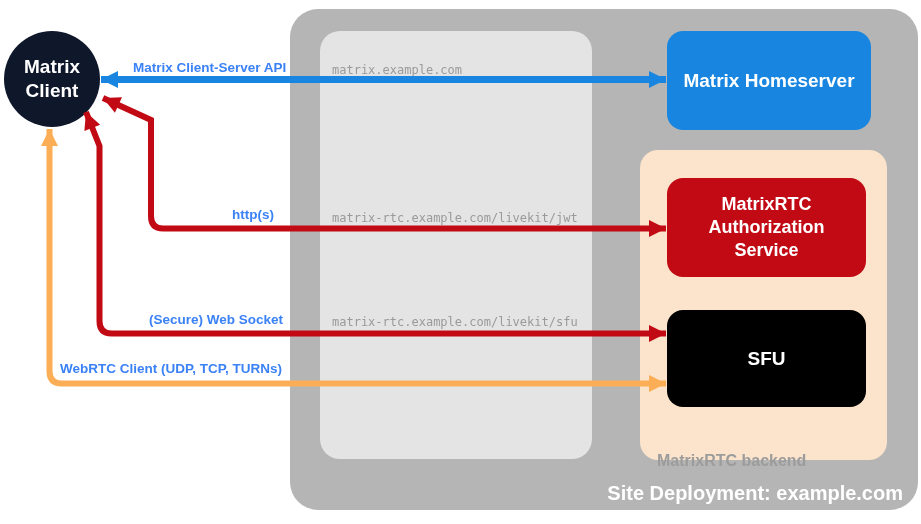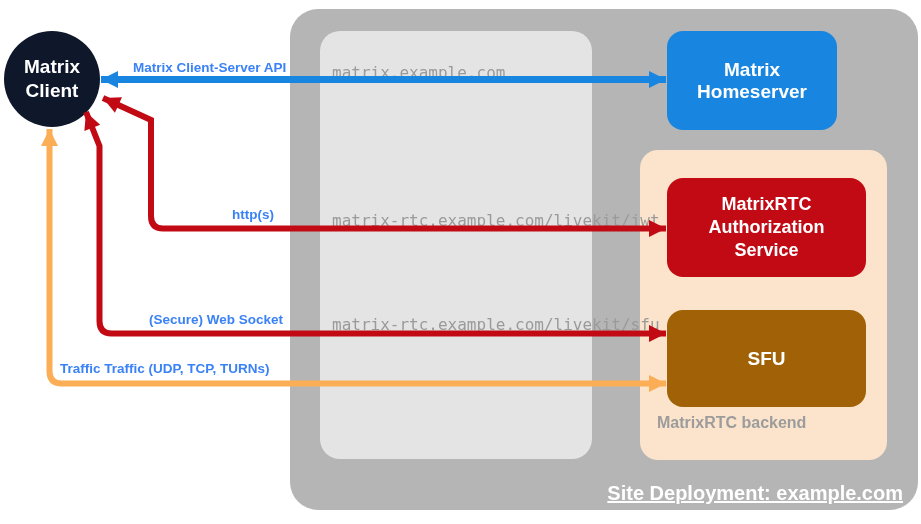--- a/index.html
+++ b/index.html
@@ -22,21 +22,20 @@
     background: #b5b5b5;
     border-radius: 28px;
   }
   .site-label {
     position: absolute;
     right: 18px; top: 482px;
     color: #ffffff;
     font-size: 20px;
     font-weight: bold;
     white-space: nowrap;
-    text-decoration: underline;
   }
   .routing-box {
     position: absolute;
     left: 320px; top: 31px;
     width: 272px; height: 428px;
     background: #e4e4e4;
     border-radius: 20px;
   }
   .routing-label {
     position: absolute;
@@ -48,21 +47,21 @@
   }
   .backend-container {
     position: absolute;
     left: 640px; top: 150px;
     width: 247px; height: 310px;
     background: #fbe4cb;
     border-radius: 18px;
   }
   .backend-label {
     position: absolute;
-    left: 657px; top: 414px;
+    left: 657px; top: 452px;
     color: #9c9c9c;
     font-size: 16px;
     font-weight: bold;
     white-space: nowrap;
   }
 
   
   .node {
     position: absolute;
     display: flex;
@@ -77,57 +76,57 @@
     left: 4px; top: 31px;
     width: 96px; height: 96px;
     border-radius: 50%;
     background: #0f172a;
     font-size: 19px;
     line-height: 24px;
     padding: 0 10px;
   }
   .node-homeserver {
     left: 667px; top: 31px;
-    width: 170px; height: 99px;
+    width: 204px; height: 99px;
     background: #1886e0;
     font-size: 19px;
   }
   .node-auth {
     left: 667px; top: 178px;
     width: 199px; height: 99px;
     background: #c20a14;
     font-size: 18px;
     line-height: 23px;
     padding: 0 34px;
   }
   .node-sfu {
     left: 667px; top: 310px;
     width: 199px; height: 97px;
-    background: #a16207;
+    background: #000000;
     font-size: 19px;
   }
 
   
   .edge-label {
     position: absolute;
     color: #3b82f6;
     font-size: 13.5px;
     font-weight: bold;
     white-space: nowrap;
   }
   .lbl-csapi   { left: 133px; top: 60px; }
   .lbl-http    { left: 232px; top: 207px; }
   .lbl-ws      { left: 149px; top: 312px; }
   .lbl-webrtc  { left: 60px;  top: 361px; }
 
   .endpoint-label {
     position: absolute;
     color: #9a9a9a;
     font-family: "DejaVu Sans Mono", "Liberation Mono", monospace;
-    font-size: 16px;
+    font-size: 12px;
     white-space: nowrap;
   }
   .ep-homeserver { left: 332px; top: 63px; }
   .ep-jwt        { left: 332px; top: 211px; }
   .ep-sfu        { left: 332px; top: 315px; }
 
   
   .arrows {
     position: absolute;
     left: 0; top: 0;
@@ -162,21 +161,21 @@
   <div class="endpoint-label ep-homeserver">matrix.example.com</div>
   <div class="endpoint-label ep-jwt">matrix-rtc.example.com/livekit/jwt</div>
   <div class="endpoint-label ep-sfu">matrix-rtc.example.com/livekit/sfu</div>
 
   <div class="backend-label">MatrixRTC backend</div>
   <div class="site-label">Site Deployment: example.com</div>
 
   <div class="edge-label lbl-csapi">Matrix Client-Server API</div>
   <div class="edge-label lbl-http">http(s)</div>
   <div class="edge-label lbl-ws">(Secure) Web Socket</div>
-  <div class="edge-label lbl-webrtc">Traffic Traffic (UDP, TCP, TURNs)</div>
+  <div class="edge-label lbl-webrtc">WebRTC Client (UDP, TCP, TURNs)</div>
 
   <svg class="arrows" viewBox="0 0 921 524" xmlns="http://www.w3.org/2000/svg">
     <defs>
       <marker id="ah-blue" viewBox="0 0 10 10" refX="10" refY="5" markerUnits="userSpaceOnUse" markerWidth="23" markerHeight="17" orient="auto-start-reverse">
         <path d="M0,0 L10,5 L0,10 z" fill="#1886e0"></path>
       </marker>
       <marker id="ah-red" viewBox="0 0 10 10" refX="10" refY="5" markerUnits="userSpaceOnUse" markerWidth="22" markerHeight="17" orient="auto-start-reverse">
         <path d="M0,0 L10,5 L0,10 z" fill="#c20a14"></path>
       </marker>
       <marker id="ah-orange" viewBox="0 0 10 10" refX="10" refY="5" markerUnits="userSpaceOnUse" markerWidth="22" markerHeight="17" orient="auto-start-reverse">

